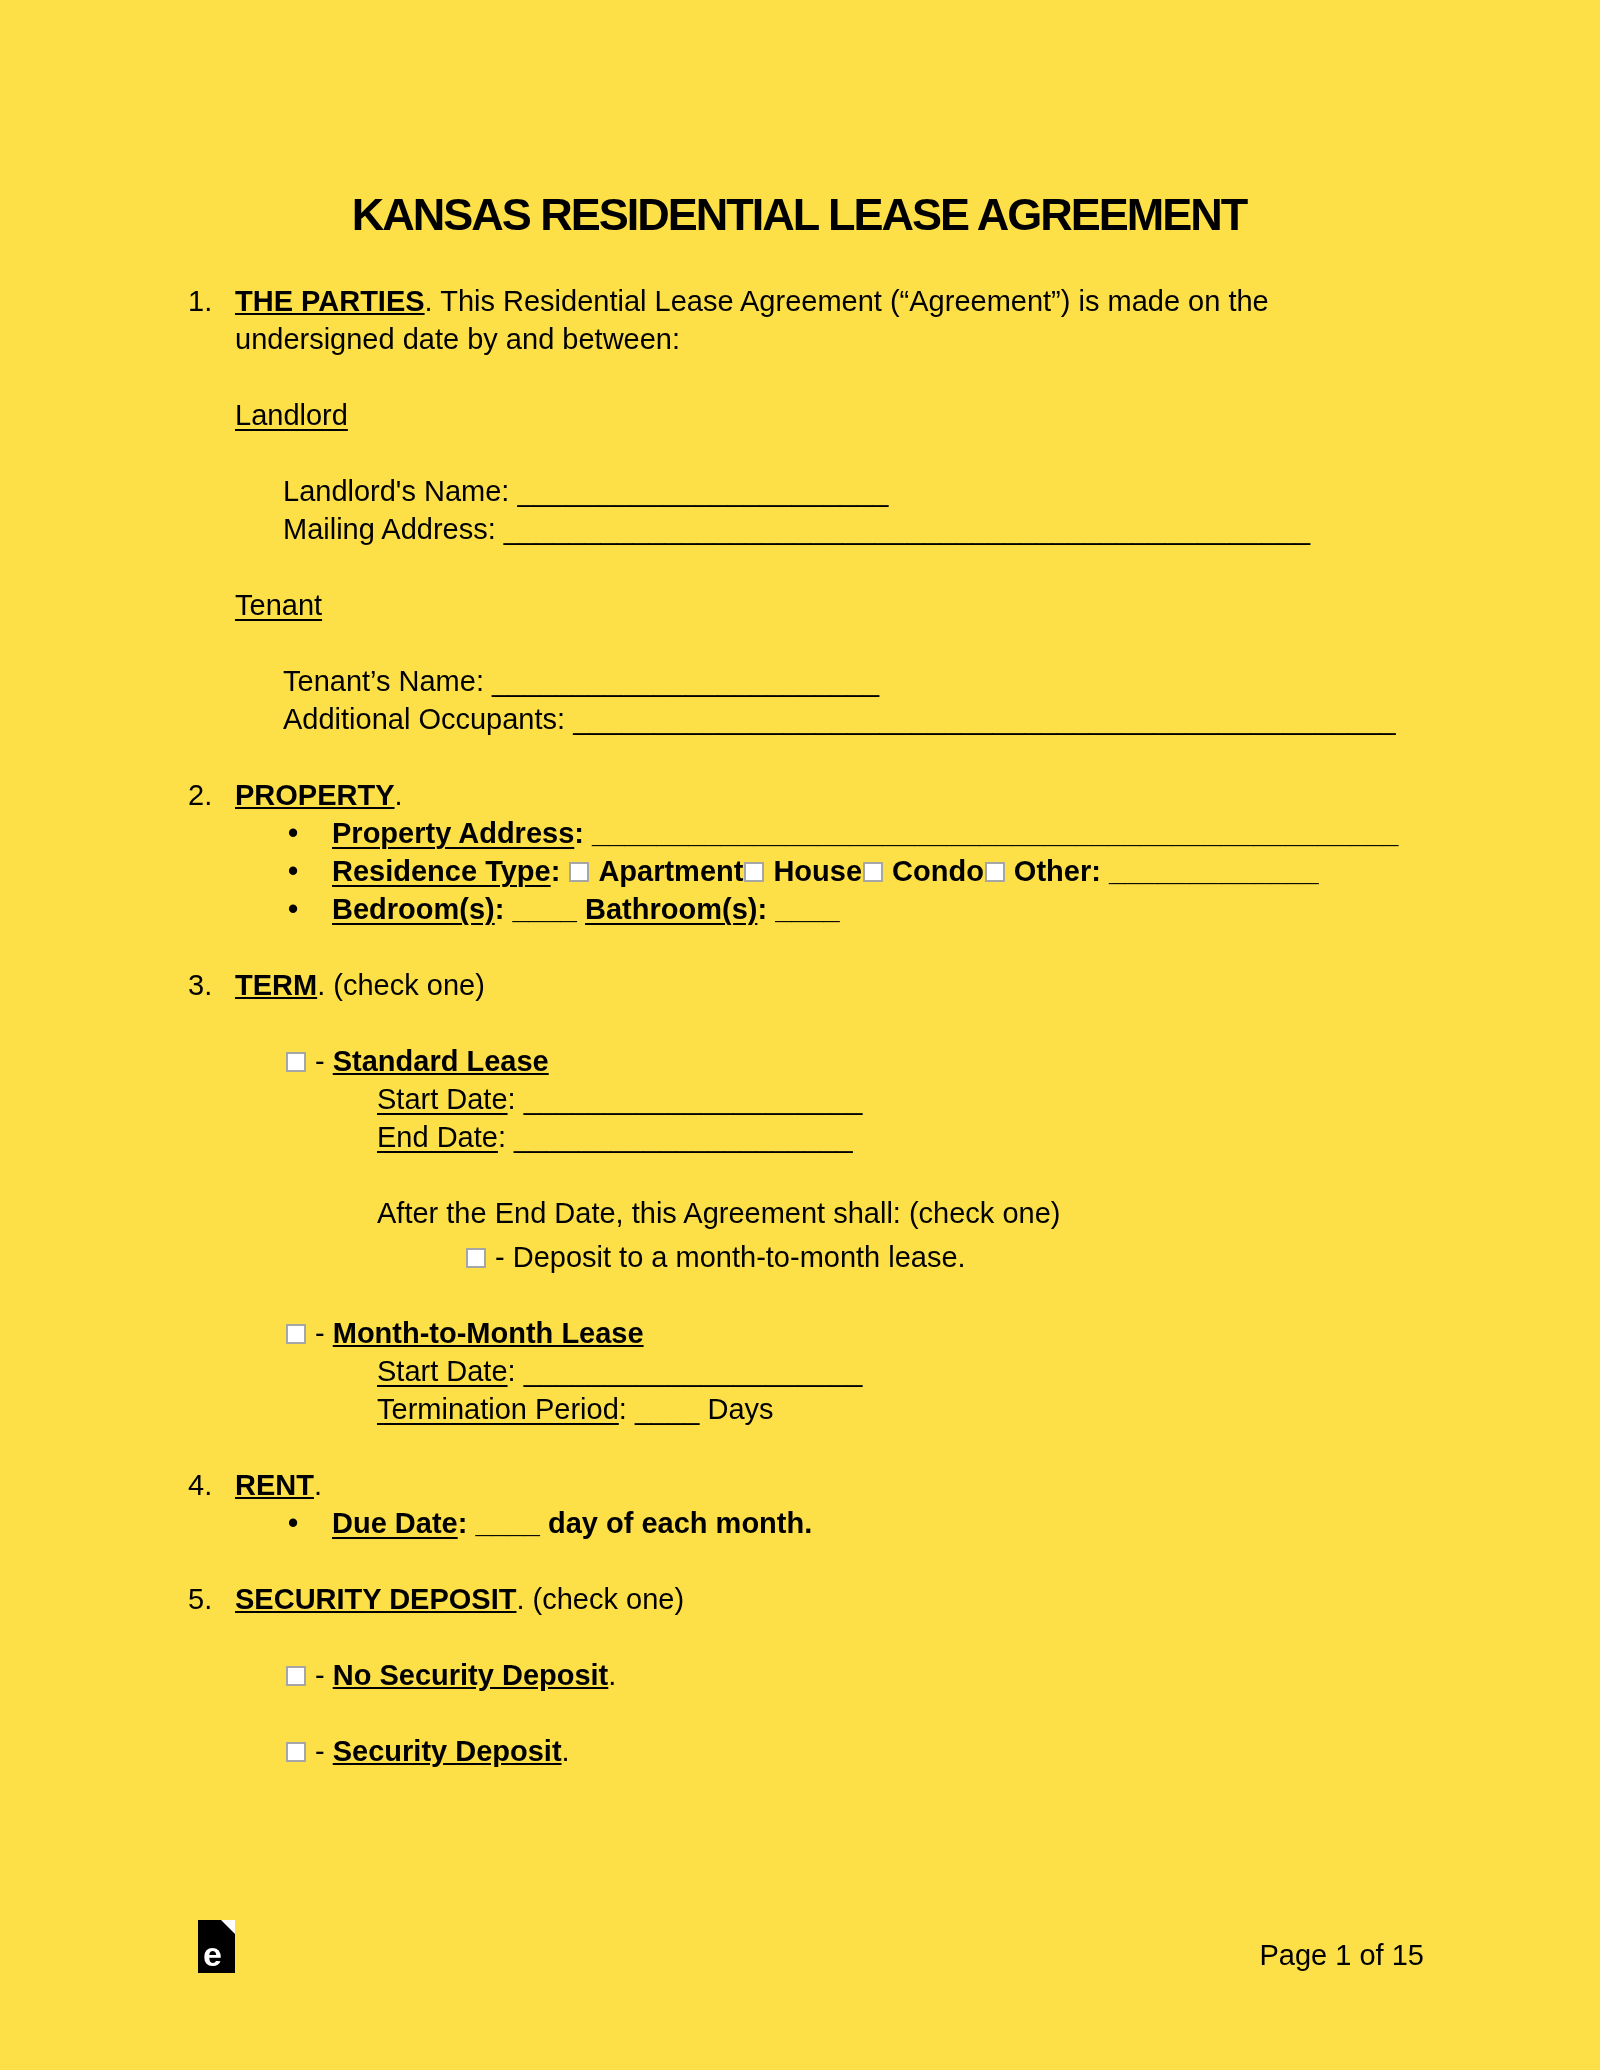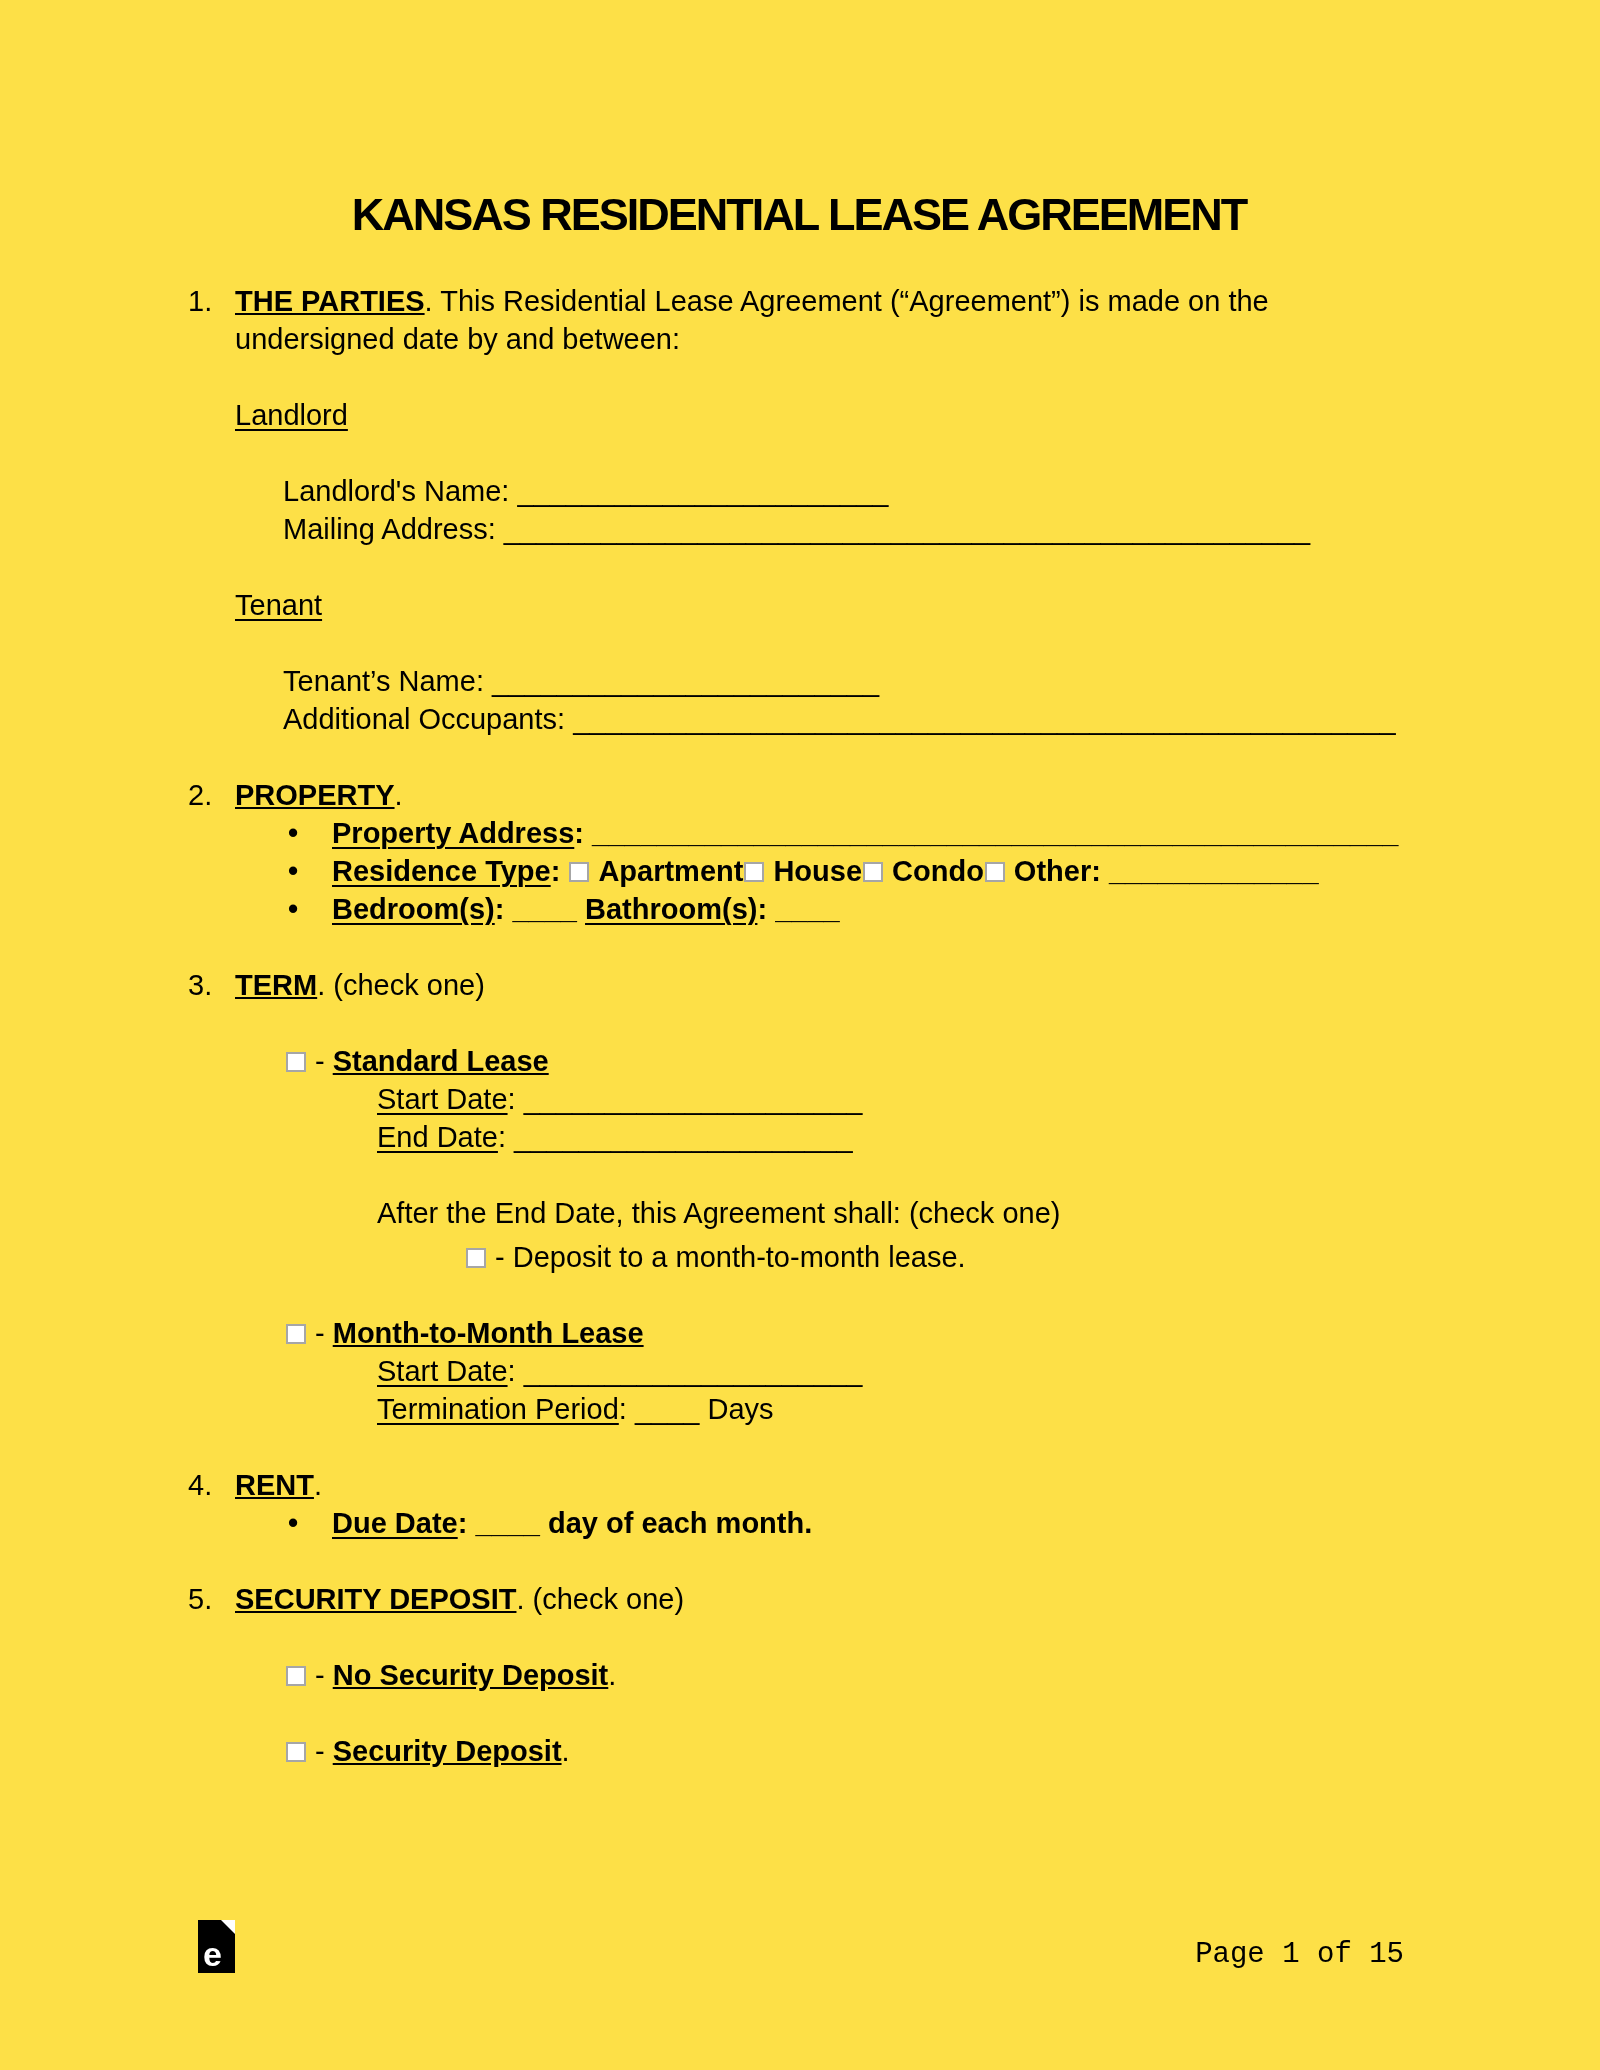--- a/index.html
+++ b/index.html
@@ -22,21 +22,21 @@
   ul.bul>li::before,ul.bul2>li::before{content:"\2022";position:absolute;left:-44px;}
   .u{text-decoration:underline;text-decoration-thickness:2px;text-underline-offset:4px;}
   b{font-weight:bold;text-decoration:underline;}
   .cb{display:inline-block;width:16px;height:16px;border:2px solid #a6a6a6;background:#fff;
       margin:0 9px 0 1px;vertical-align:-1px;}
   .blank{white-space:nowrap;text-align:right;}
   .logo{position:absolute;left:198px;top:1920px;width:37px;height:53px;background:#000;}
   .logo::after{content:"";position:absolute;top:0;right:0;width:0;height:0;
       border-top:14px solid #fff;border-left:14px solid transparent;}
   .logo .e{position:absolute;left:5px;bottom:2px;color:#fff;font-weight:bold;font-size:34px;line-height:34px;}
-  .pagenum{position:absolute;right:196px;top:1936px;font-family:Liberation Mono, monospace;}
+  .pagenum{position:absolute;right:176px;top:1936px;}
 </style>
 </head>
 <body>
 
 <div class="page">
   <div class="content">
 
     <h1>KANSAS RESIDENTIAL LEASE AGREEMENT</h1>
 
     <section class="sect">

